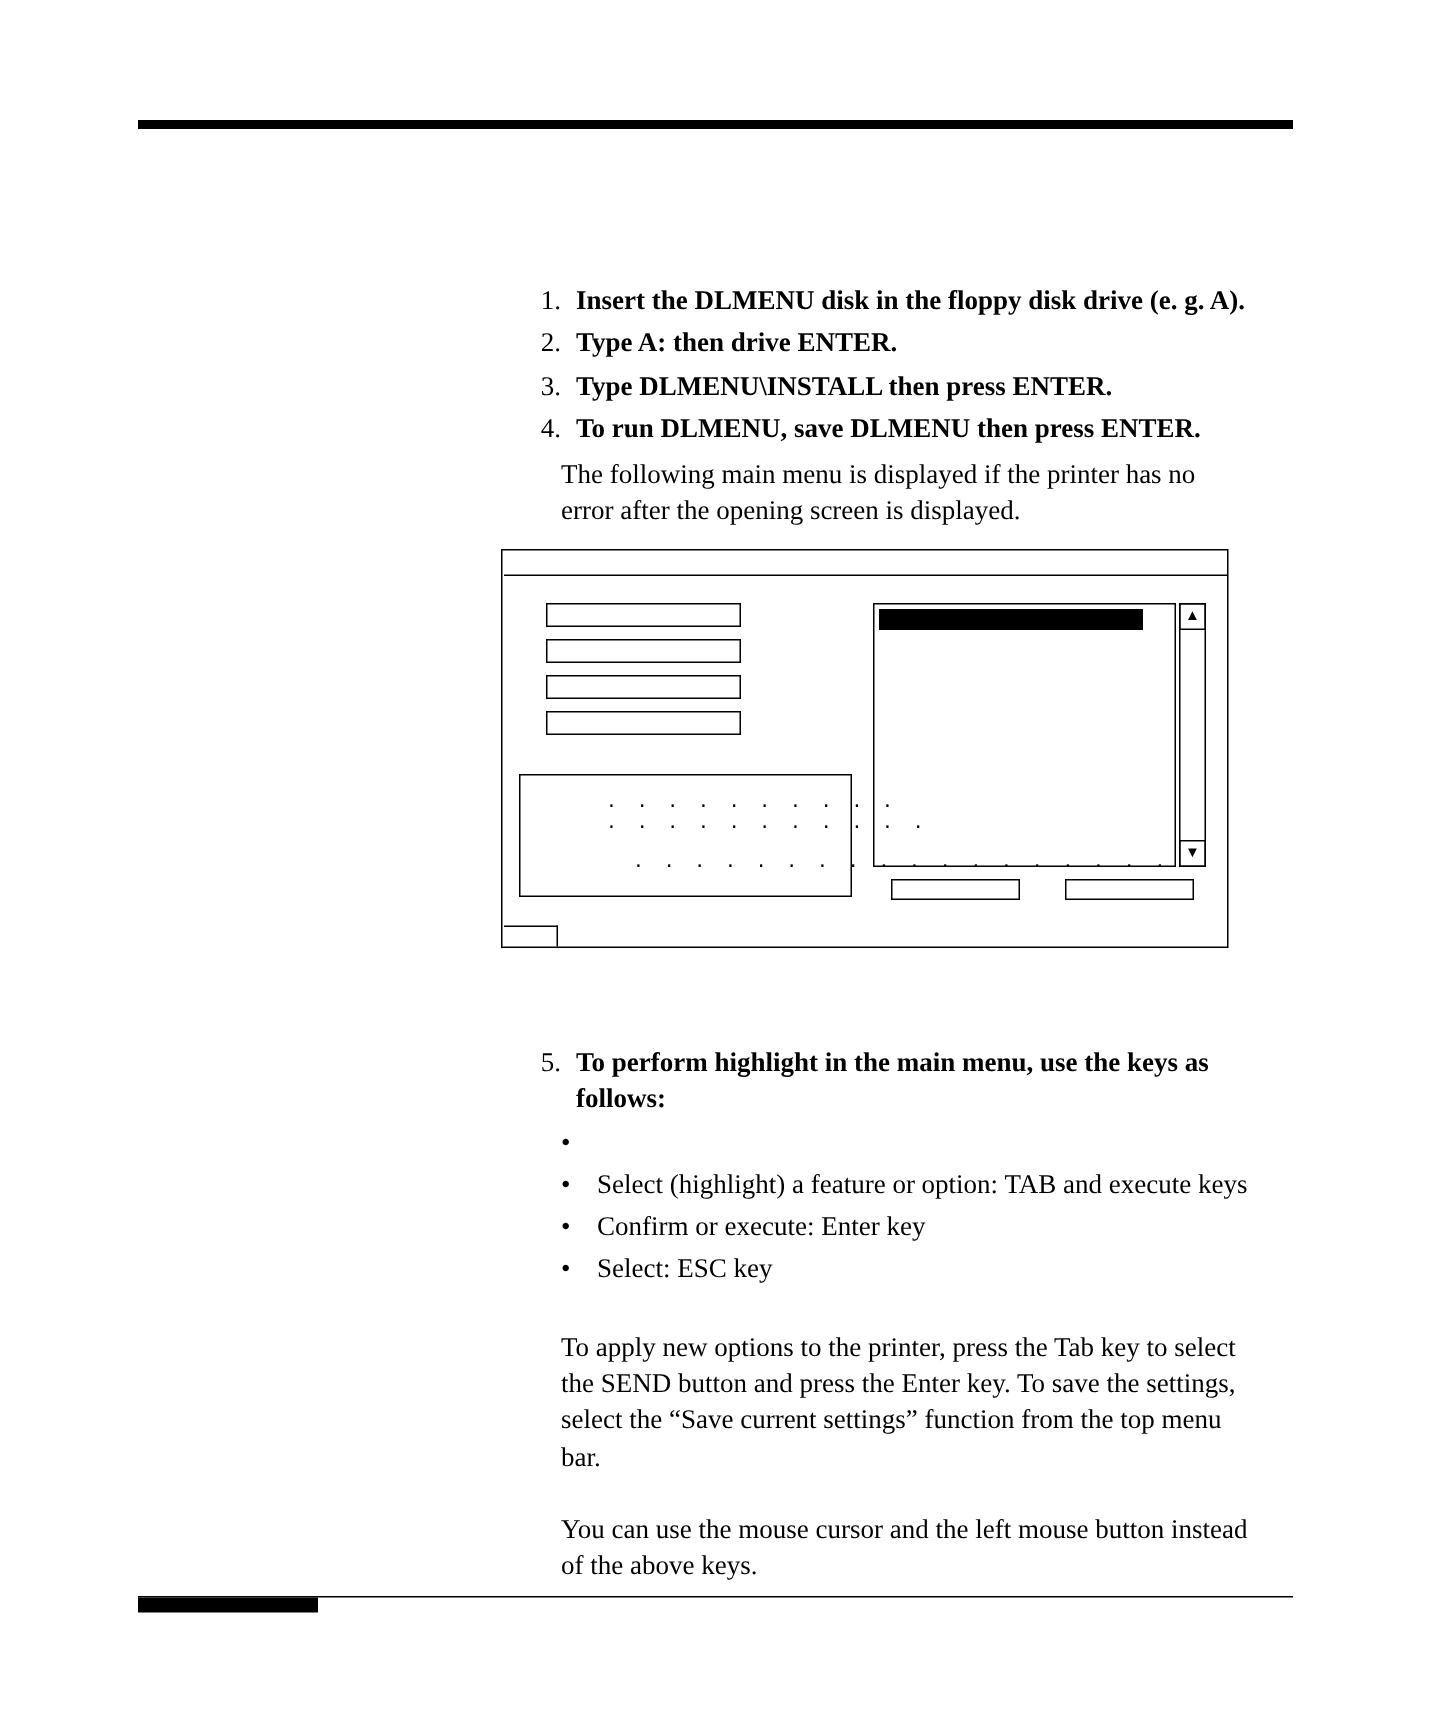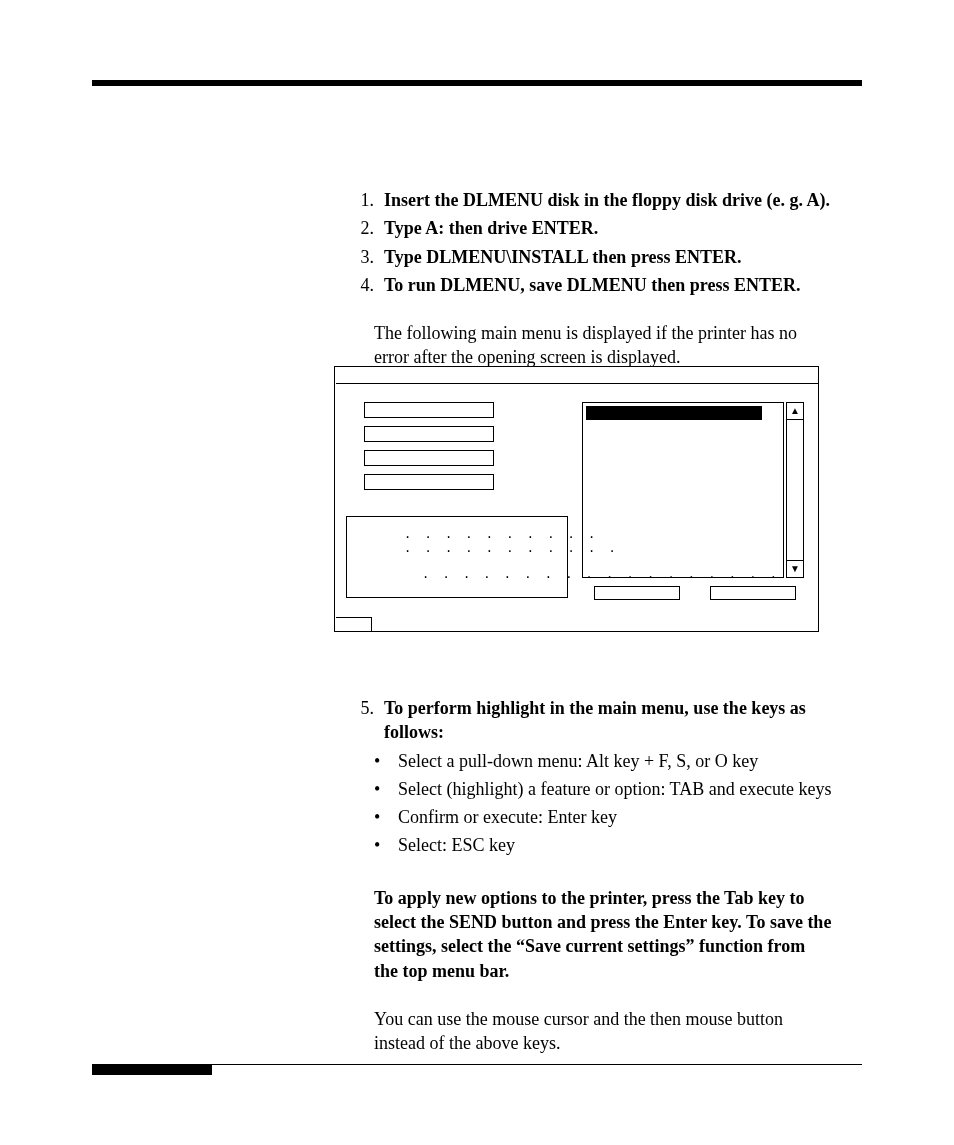--- a/index.html
+++ b/index.html
@@ -34,21 +34,21 @@
   }
   .ol-item {
     display: flex;
     gap: 10px;
     margin-bottom: 4px;
   }
   .ol-num { flex: 0 0 22px; text-align: right; }
   .ol-body { flex: 1; font-weight: bold; }
   .para-indent {
     margin-left: 22px;
-    margin-top: 24px;
+    margin-top: 7px;
   }
   .figure-wrap {
     position: absolute;
     left: 334px;
     top: 366px;
     width: 485px;
     height: 266px;
   }
   .fig-outer {
     position: absolute;
@@ -245,34 +245,33 @@
   </div>
 
   <div class="content2">
     <div class="ol-item">
       <div class="ol-num">5.</div>
       <div class="ol-body">To perform highlight in the main menu, use the keys as follows:</div>
     </div>
 
     <div class="ul-item">
       <div class="bullet">•</div>
-      <div>Select a pull-down menu:  Alt key + F, S, or O key</div>
     </div>
     <div class="ul-item">
       <div class="bullet">•</div>
       <div>Select (highlight) a feature or option:  TAB and execute keys</div>
     </div>
     <div class="ul-item">
       <div class="bullet">•</div>
       <div>Confirm or execute:  Enter key</div>
     </div>
     <div class="ul-item">
       <div class="bullet">•</div>
       <div>Select:  ESC key</div>
     </div>
 
-    <div class="para-indent" style="margin-top:28px;font-weight:bold;">To apply new options to the printer, press the Tab key to select the SEND button and press the Enter key.  To save the settings, select the “Save current settings” function from the top menu bar.</div>
-    <div class="para-indent" style="margin-top:24px;">You can use the mouse cursor and the then mouse button instead of the above keys.</div>
+    <div class="para-indent" style="margin-top:28px;">To apply new options to the printer, press the Tab key to select the SEND button and press the Enter key.  To save the settings, select the “Save current settings” function from the top menu bar.</div>
+    <div class="para-indent" style="margin-top:24px;">You can use the mouse cursor and the left mouse button instead of the above keys.</div>
   </div>
 
   <div class="bottom-rule"></div>
   <div class="bottom-tab"></div>
 </div>
 
 </body></html>

